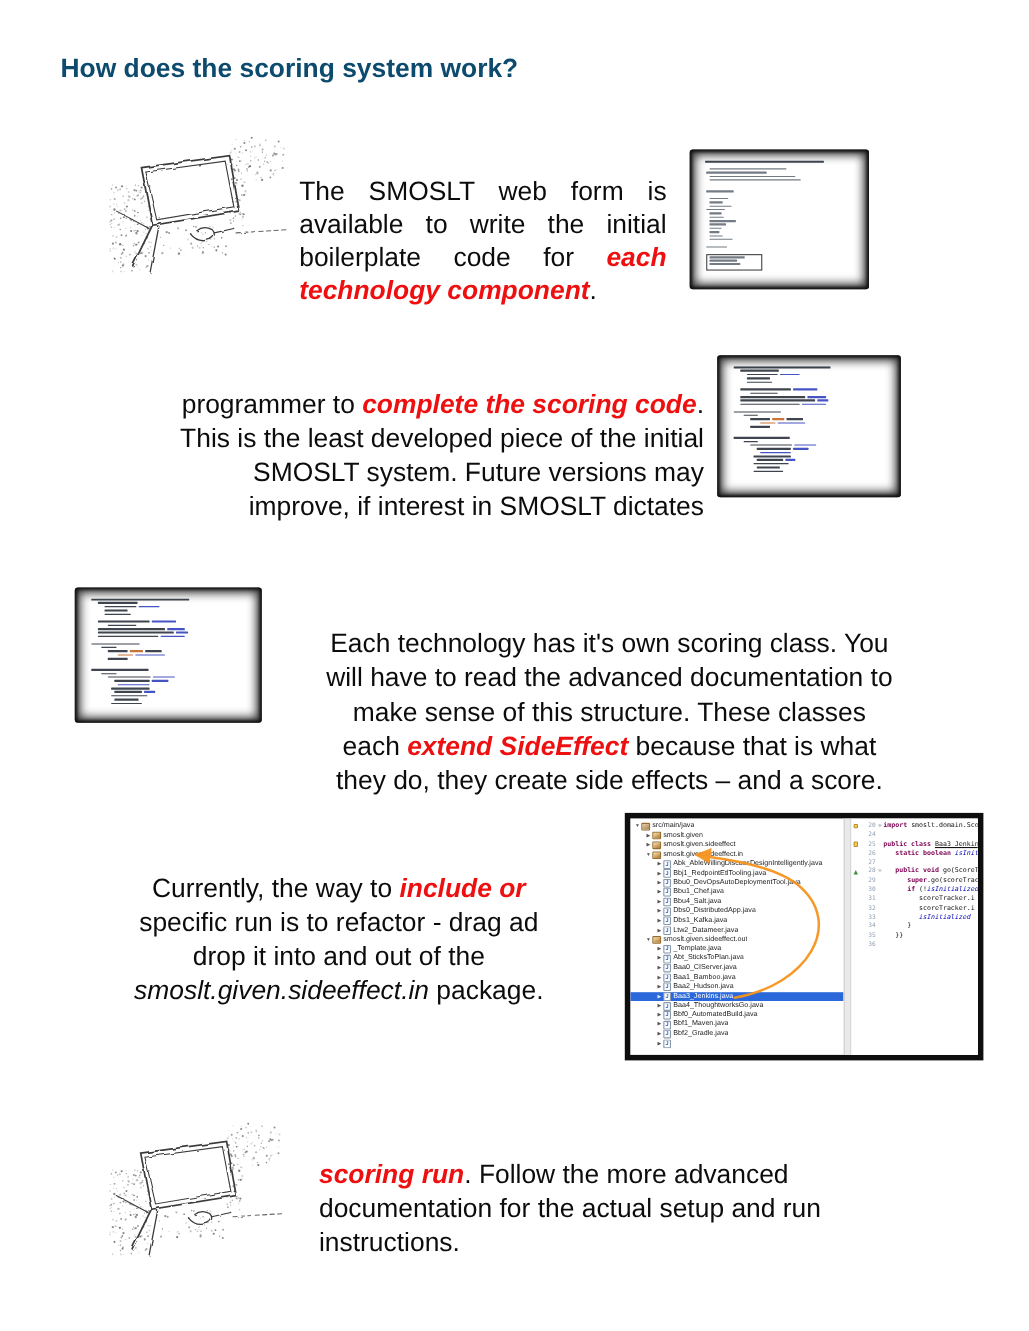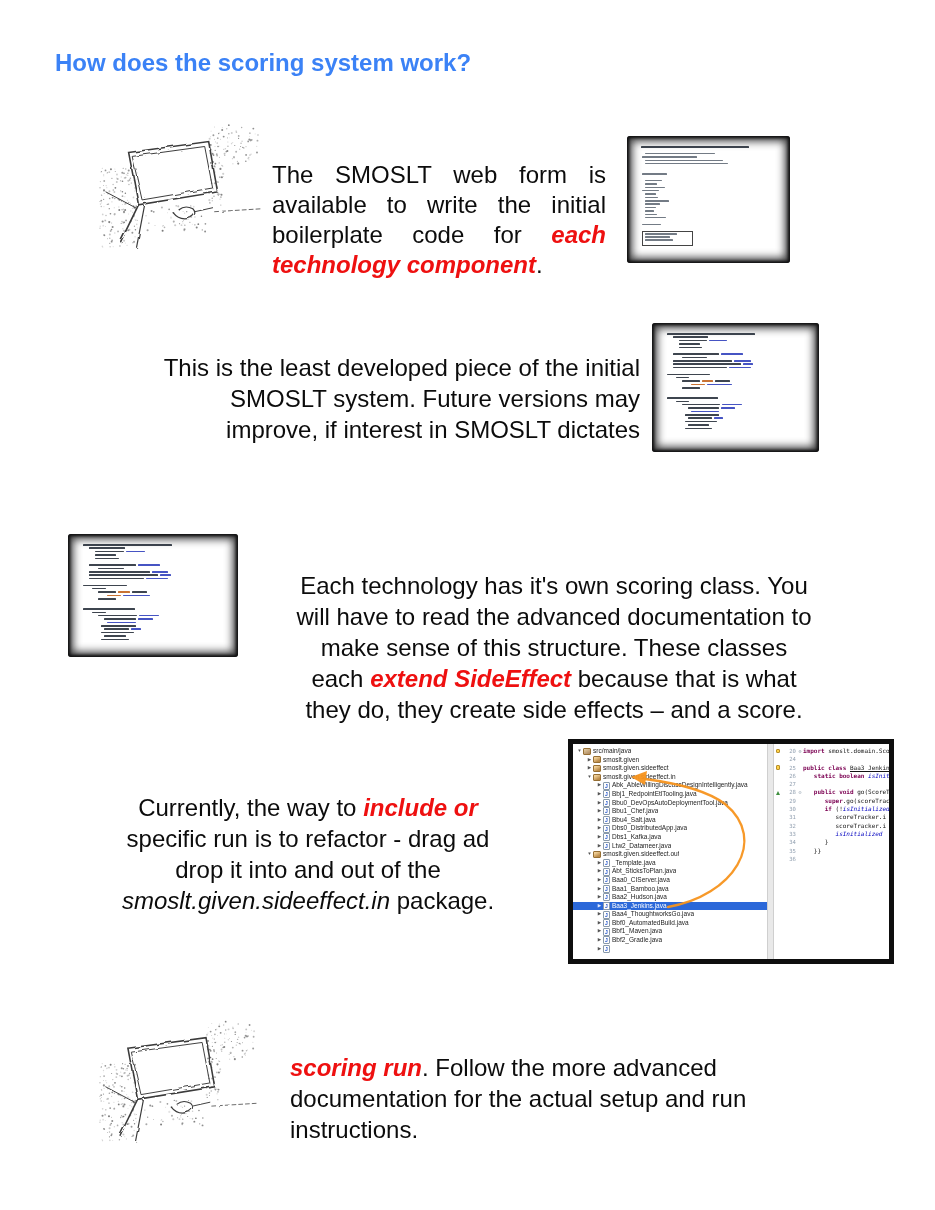--- a/index.html
+++ b/index.html
@@ -1,18 +1,18 @@
 <!DOCTYPE html>
 <html style="--accent: #ee1010; --selblue: #2b68d9;"><head>
 <meta charset="utf-8">
 <style>
   html,body{margin:0;padding:0;background:#fff;}
   #page{position:relative;width:935px;height:1210px;background:#ffffff;overflow:hidden;
         font-family:"Liberation Sans",sans-serif;color:#0c0c0c;}
-  .h1{position:absolute;left:55px;top:49px;font-size:24px;font-weight:bold;color:#3b82f6;}
+  .h1{position:absolute;left:55px;top:49px;font-size:24px;font-weight:bold;color:#0c4a6e;}
   .para{position:absolute;font-size:24px;line-height:31px;margin-top:36px;}
   .tl{width:100%;}
   .red{color:var(--accent,#ee1010);font-weight:bold;font-style:italic;}
   .ital{font-style:italic;}
   .sec1{left:272px;top:124px;width:334px;line-height:30px;text-align:justify;}
   .sec1 .tl{text-align:justify;text-align-last:justify;}
   .sec1 .tl:last-child{text-align-last:auto;}
   .sec2{left:88px;top:316px;width:552px;text-align:right;}
   .sec3{left:252px;top:534px;width:604px;text-align:center;}
   .sec4{left:58px;top:756px;width:500px;text-align:center;}
@@ -442,20 +442,21 @@
       <use href="#monitor-sketch-def"></use>
     </svg>
 
   <div class="para sec1">
       <div class="tl"><span class="">The SMOSLT web form is</span></div>
       <div class="tl"><span class="">available to write the initial</span></div>
       <div class="tl"><span class="">boilerplate code for </span><span class="red">each</span></div>
       <div class="tl"><span class="red">technology component</span><span class="">.</span></div>
     </div>
   <div class="para sec2">
+      <div class="tl"><span class="">programmer to </span><span class="red">complete the scoring code</span><span class="">.</span></div>
       <div class="tl"><span class="">This is the least developed piece of the initial</span></div>
       <div class="tl"><span class="">SMOSLT system. Future versions may</span></div>
       <div class="tl"><span class="">improve, if interest in SMOSLT dictates</span></div>
     </div>
   <div class="para sec3">
       <div class="tl"><span class="">Each technology has it's own scoring class. You</span></div>
       <div class="tl"><span class="">will have to read the advanced documentation to</span></div>
       <div class="tl"><span class="">make sense of this structure. These classes</span></div>
       <div class="tl"><span class="">each </span><span class="red">extend SideEffect</span><span class=""> because that is what</span></div>
       <div class="tl"><span class="">they do, they create side effects – and a score.</span></div>

